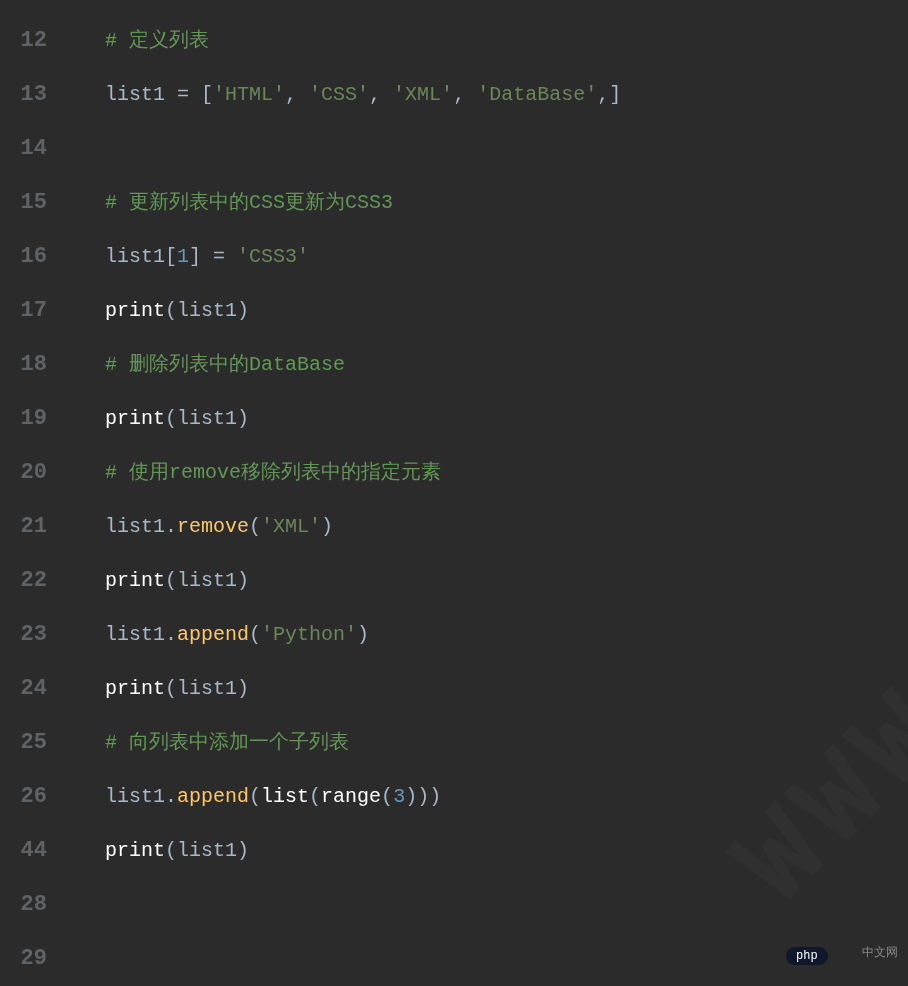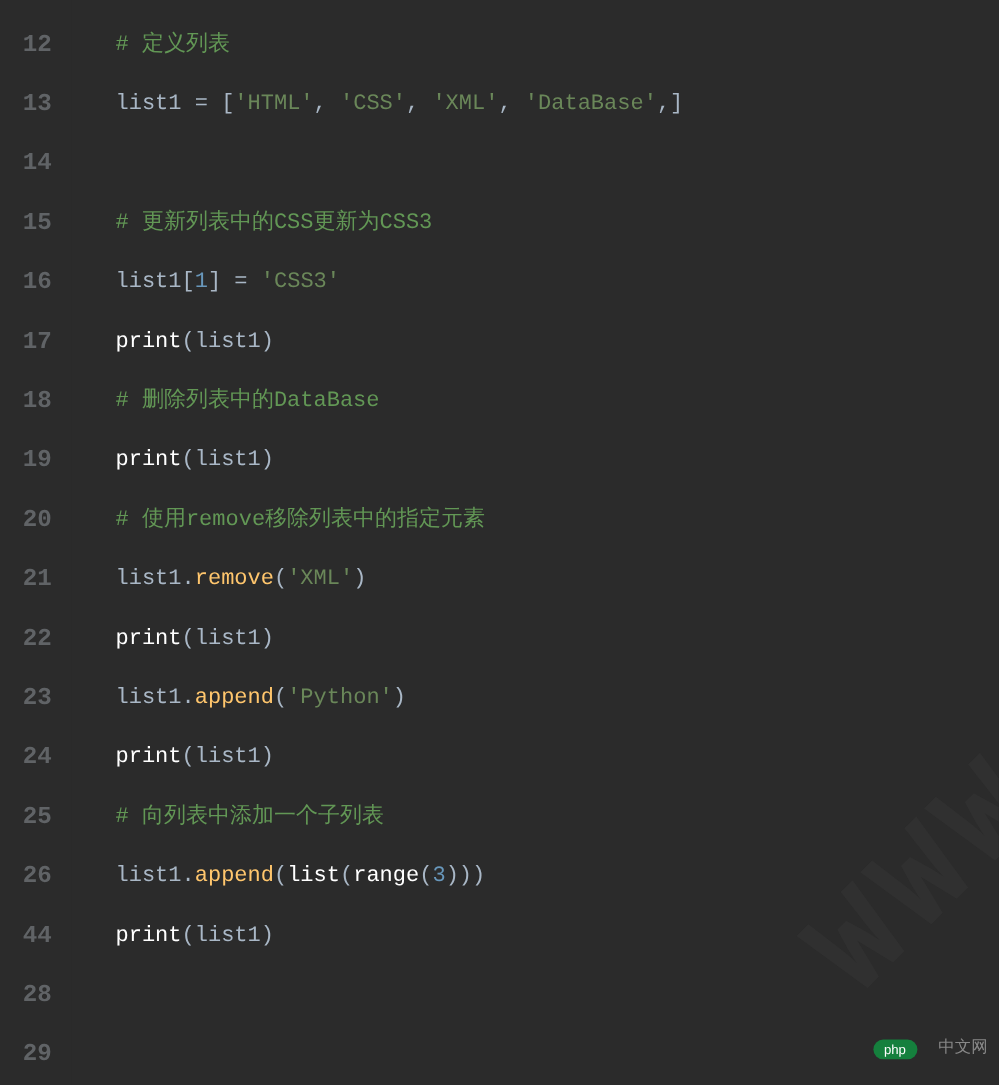--- a/index.html
+++ b/index.html
@@ -73,32 +73,32 @@
     .tok-method { color: #ffc66d; }
     .logo {
       position: absolute;
       bottom: 20px;
       right: 10px;
       z-index: 2;
     }
     .logo-badge {
       display: inline-flex;
       align-items: center;
-      background: #15803d;
+      background: #0f172a;
       border-radius: 12px;
       padding: 2px 10px;
       font-size: 12px;
       color: #fff;
-      font-family: Liberation Sans, sans-serif;
+      font-family: Liberation Mono, monospace;
     }
     .logo-text {
       display: inline-block;
       color: #888;
-      font-size: 15px;
-      margin-left: 5px;
+      font-size: 12px;
+      margin-left: 20px;
       font-family: sans-serif;
       vertical-align: middle;
     }
   </style>
 </head>
 <body>
 
 <div class="watermark">WWW</div>
 
 <div class="editor">

